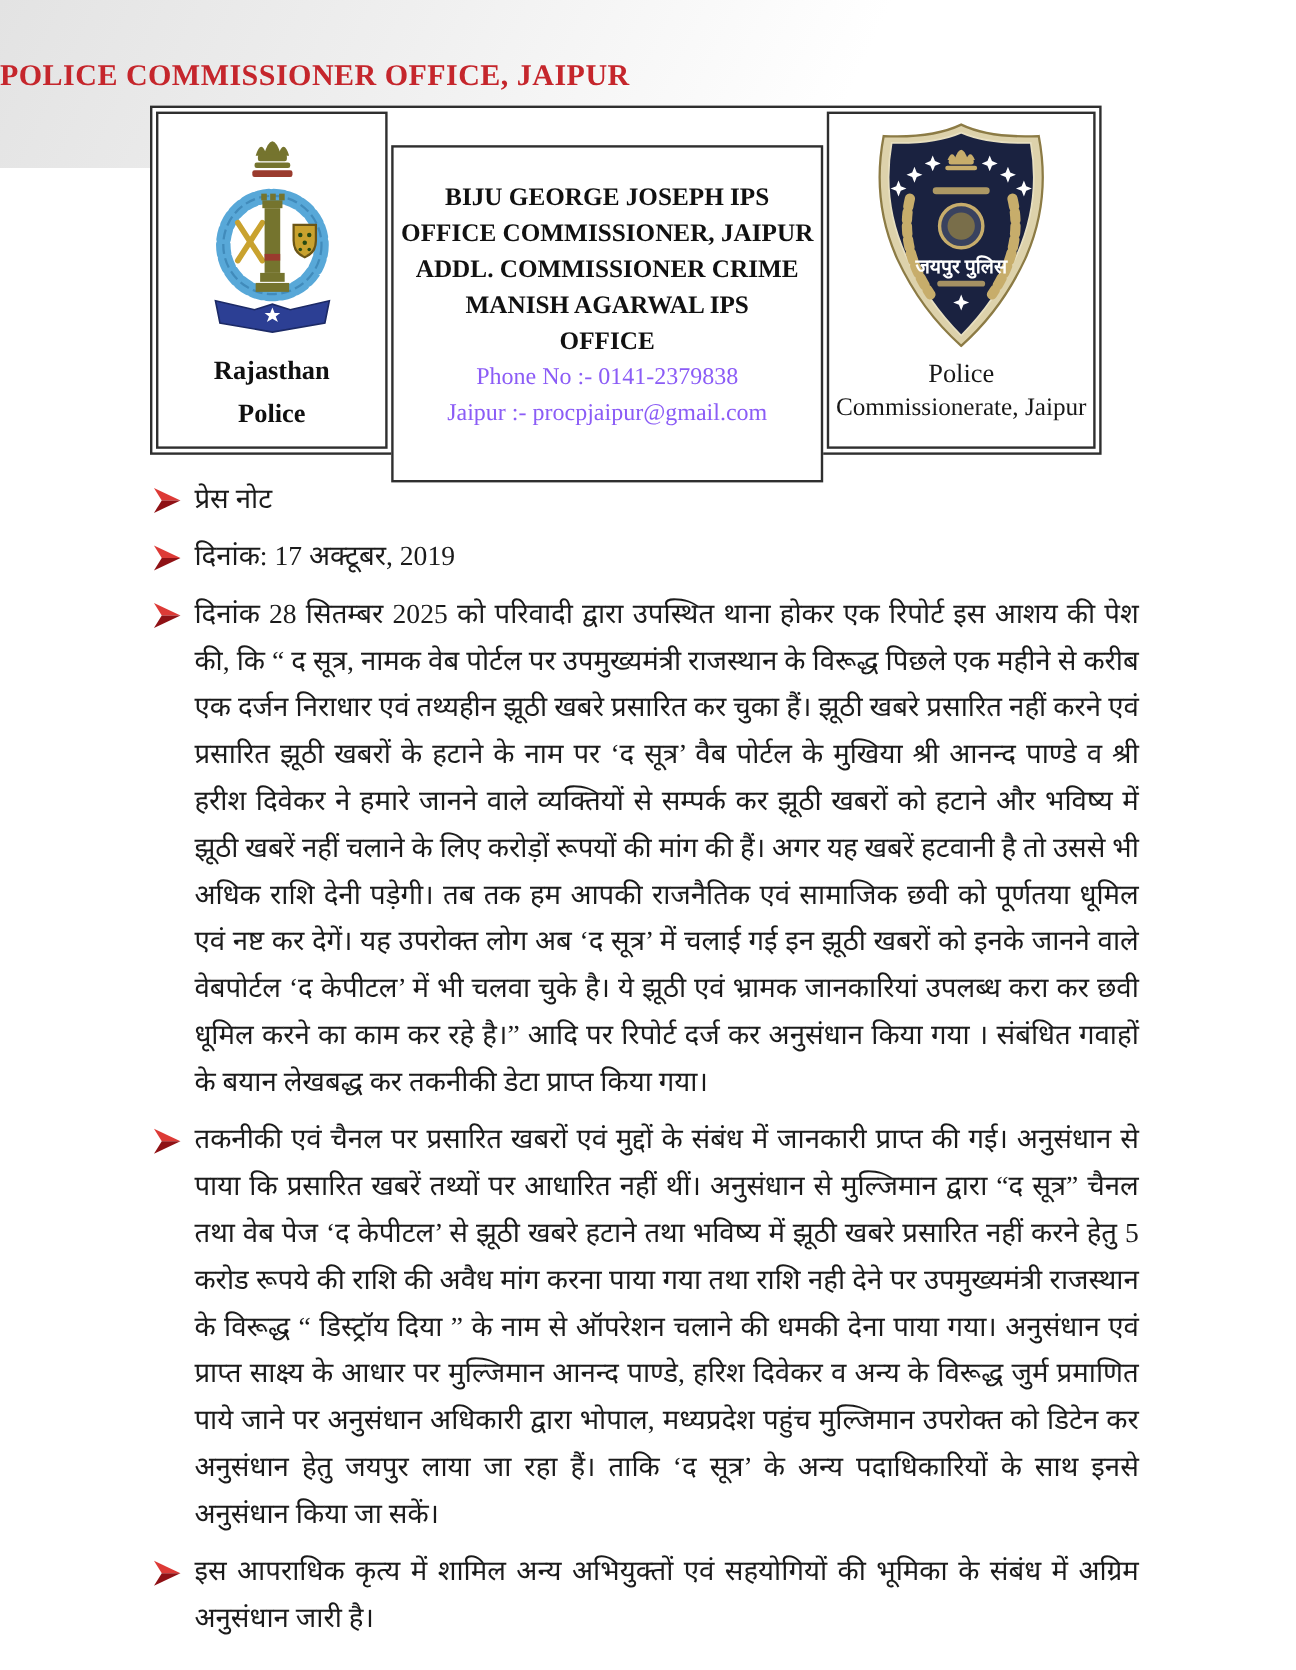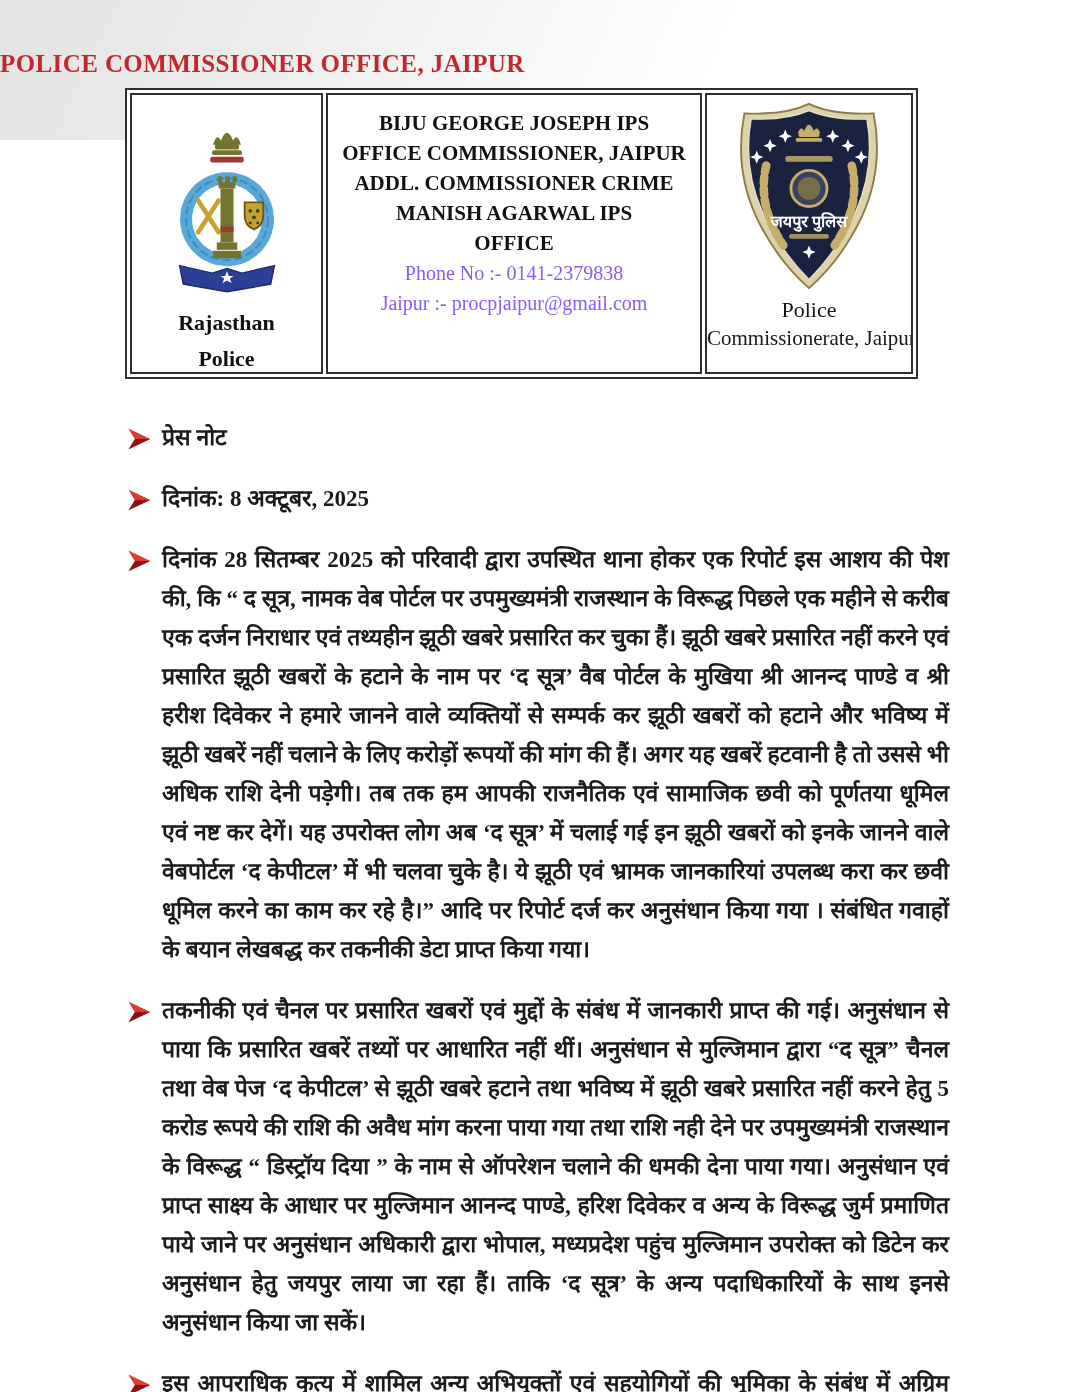--- a/index.html
+++ b/index.html
@@ -26,39 +26,38 @@
     width: 793px; height: 291px;
     border: 2px solid var(--border-dark, #2f2f2f);
     background: #ffffff;
     padding: 3px; display: flex; gap: 3px;
   }
   .ht-cell {
     border: 2px solid var(--border-dark, #2f2f2f);
     height: 100%; background: #fff; overflow: hidden;
     text-align: center;
   }
-  .ht-left  { width: 193px; padding-top: 20px; }
-  .ht-center{ flex: 1; padding-top: 13px; }
-  .ht-right { width: 208px; padding-top: 6px; }
+  .ht-left  { width: 193px; padding-top: 5px; }
+  .ht-center{ flex: 1; padding-top: 26px; margin-top: 28px; }
+  .ht-right { width: 224px; padding-top: 6px; }
   .ht-line { font-weight: bold; font-size: 21px; line-height: 30px; color: #111; }
   .ht-sub  { font-size: 20px; line-height: 30px; color: #8b5cf6; }
   .cap  { font-weight: bold; font-size: 22px; line-height: 36px; color: #101010; }
   .cap2 { font-size: 21px; line-height: 29px; color: #181818; white-space: nowrap; }
   .press-note {
     position: absolute; left: 127px; top: 396px; width: 822px;
   }
   .pn-item {
     position: relative;
     padding-left: 35px;
     margin-bottom: 9px;
     font-size: 23px; line-height: 39px;
-    font-weight: bold;
+    font-weight: normal;
     color: var(--text-dark, #1b1b1b);
     text-align: justify;
-    margin-top: 22px;
   }
   .pn-item .bullet {
     position: absolute; left: 0; top: 7px;
     width: 26px; height: 26px;
   }
   .logo-wrap { display: inline-block; line-height: 0; }
 </style>
 </head>
 <body style="--title-red: #c5262c; --bullet-red: #dd3a36; --bullet-red-dark: #8f1115; --text-dark: #1b1b1b; --border-dark: #2f2f2f; --badge-navy: #1a2240; --badge-gold: #c7ad6b; --badge-cream: #ddd2ab; --logo-olive: #75742e; --wreath-blue: #58a8d8; --ribbon-blue: #2c3f94; --shield-gold: #c9a22e;">
 
@@ -182,21 +181,21 @@
     </span>
     <span class="pn-text">प्रेस नोट</span>
   </div>
     <div class="pn-item">
     <span class="bullet">
       <svg viewBox="0 0 20 20" width="26" height="26">
         <polygon points="1,2 18,10 6,10" fill="var(--bullet-red)"></polygon>
         <polygon points="6,10 18,10 1,18" fill="var(--bullet-red-dark)"></polygon>
       </svg>
     </span>
-    <span class="pn-text">दिनांक: 8 अक्टूबर, 2025</span>
+    <span class="pn-text">दिनांक: 17 अक्टूबर, 2019</span>
   </div>
     <div class="pn-item">
     <span class="bullet">
       <svg viewBox="0 0 20 20" width="26" height="26">
         <polygon points="1,2 18,10 6,10" fill="var(--bullet-red)"></polygon>
         <polygon points="6,10 18,10 1,18" fill="var(--bullet-red-dark)"></polygon>
       </svg>
     </span>
     <span class="pn-text">दिनांक 28 सितम्बर 2025 को परिवादी द्वारा उपस्थित थाना होकर एक रिपोर्ट इस आशय की पेश की, कि “ द सूत्र, नामक वेब पोर्टल पर उपमुख्यमंत्री राजस्थान के विरूद्ध पिछले एक महीने से करीब एक दर्जन निराधार एवं तथ्यहीन झूठी खबरे प्रसारित कर चुका हैं। झूठी खबरे प्रसारित नहीं करने एवं प्रसारित झूठी खबरों के हटाने के नाम पर ‘द सूत्र’ वैब पोर्टल के मुखिया श्री आनन्द पाण्डे व श्री हरीश दिवेकर ने हमारे जानने वाले व्यक्तियों से सम्पर्क कर झूठी खबरों को हटाने और भविष्य में झूठी खबरें नहीं चलाने के लिए करोड़ों रूपयों की मांग की हैं। अगर यह खबरें हटवानी है तो उससे भी अधिक राशि देनी पड़ेगी। तब तक हम आपकी राजनैतिक एवं सामाजिक छवी को पूर्णतया धूमिल एवं नष्ट कर देगें।  यह उपरोक्त लोग अब ‘द सूत्र’ में चलाई गई इन झूठी खबरों को इनके जानने वाले वेबपोर्टल ‘द केपीटल’ में भी चलवा चुके है। ये झूठी एवं भ्रामक जानकारियां उपलब्ध करा कर छवी धूमिल करने का काम कर रहे है।” आदि पर रिपोर्ट दर्ज कर अनुसंधान किया गया । संबंधित गवाहों के बयान लेखबद्ध कर तकनीकी डेटा प्राप्त किया गया।</span>
   </div>

